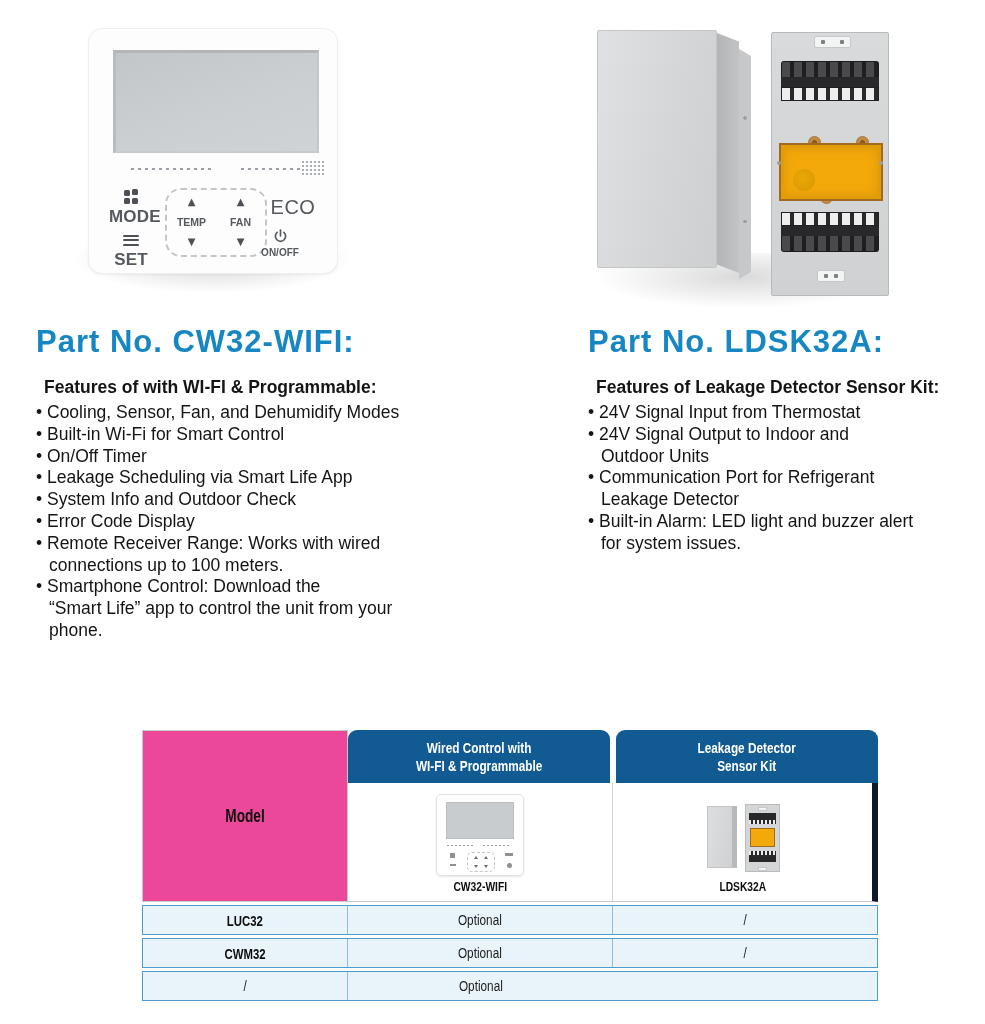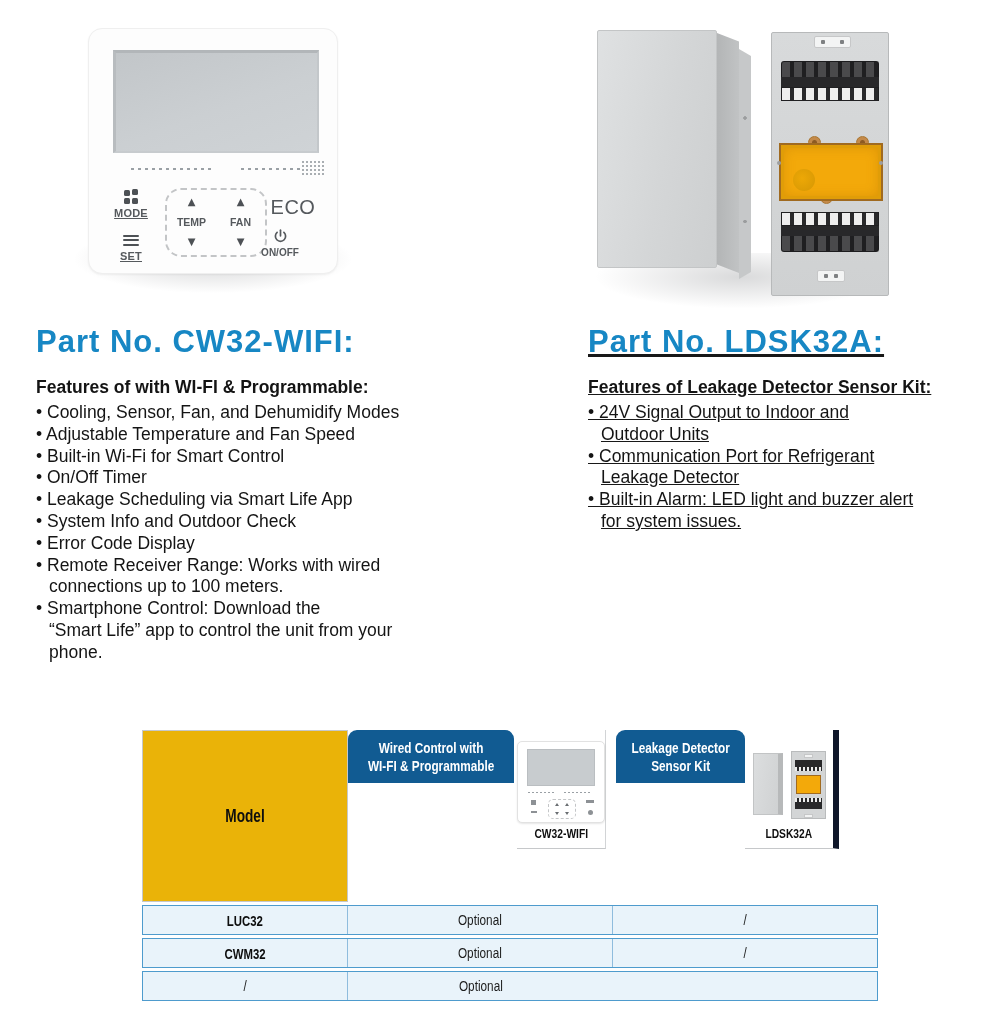--- a/index.html
+++ b/index.html
@@ -27,21 +27,21 @@
     background-image:radial-gradient(#a9aeb2 30%, transparent 34%);
     background-size:4px 4px; }
   .mode-block, .set-block { position:absolute; left:20px; width:44px; text-align:center; }
   .mode-block { top:161px; } .set-block { top:203px; }
   .mode-icon { width:14px; height:14px; margin:0 auto 3px; display:grid;
     grid-template-columns:6px 6px; grid-template-rows:6px 6px; gap:2px; }
   .mode-icon i { background:#4d5155; border-radius:1.5px; }
   .mode-icon i:nth-child(2){ transform:translateY(-1px); }
   .set-icon { width:16px; margin:0 auto 4px; }
   .set-icon i { display:block; height:2px; background:#4d5155; margin:2.5px 0; border-radius:1px; }
-  .btn-label { font-size:11px; font-weight:bold; color:#55595d; letter-spacing:0.2px;text-decoration:underline; }
+  .btn-label { font-size:17px; font-weight:bold; color:#55595d; letter-spacing:0.2px; }
   .tempfan-box { position:absolute; left:76px; top:159px; width:102px; height:69px;
     border:2px dashed #c3c5c7; border-radius:16px; display:flex; }
   .tf-col { flex:1; display:flex; flex-direction:column; align-items:center;
     justify-content:space-between; padding:7px 0 8px; }
   .arr { font-size:10px; line-height:1; color:#4d5155; font-family:"DejaVu Sans", sans-serif; }
   .tf-label { font-size:10.5px; font-weight:bold; color:#55595d; }
   .eco { position:absolute; right:15px; top:167px; width:58px; text-align:center;
     font-size:20px; color:#55595d; letter-spacing:0.5px; }
   .onoff-block { position:absolute; right:28px; top:199px; width:58px; text-align:center; }
   .power-svg { width:17px; height:17px; display:block; margin:0 auto 2px; }
@@ -82,35 +82,35 @@
   .pt1 { left:36px; top:103px; } .pt2 { left:84px; top:103px; } .pt3 { left:48px; top:158px; }
   .pcb { position:absolute; left:7px; top:110px; width:104px; height:58px;
     background:#f3a90a; border:2px solid #a06a20;
     box-shadow: inset 0 0 0 3px #e09d08, inset 0 0 14px rgba(150,85,0,0.35); }
   .pcb::after { content:""; position:absolute; left:12px; top:24px; width:22px; height:22px;
     border-radius:50%; background:radial-gradient(circle at 42% 42%, #eda806, #d59704); }
   .panel-screw { position:absolute; width:4px; height:4px; border-radius:50%; background:#9c9ea0; }
 
   
   .col-left  { position:absolute; left:36px;  top:324px; width:478px; }
-  .col-right { position:absolute; left:588px; top:324px; width:382px;text-decoration:underline; }
+  .col-right { position:absolute; left:588px; top:324px; width:382px; }
   h1.part-title { margin:0 0 17px; font-size:31px; font-weight:bold; letter-spacing:1px;
     color:#1787c4; }
-  .feat-head { margin:0 0 4px; font-size:17.5px; font-weight:bold; color:#141414; }
+  .feat-head { margin:0 8px 4px; font-size:17.5px; font-weight:bold; color:#141414; }
   ul.features { list-style:none; margin:0; padding:0; font-size:17.5px; line-height:21.8px; color:#141414; }
   ul.features li { padding-left:13px; text-indent:-13px; white-space:pre-line; }
   ul.features li::before { content:"• "; }
 
   
   .spec-table { position:absolute; left:142px; top:730px; width:736px; }
   .upper { display:grid; grid-template-columns:206px 265px 265px; }
-  .model-cell { height:172px; background:#eab308; border:1px solid #c6c8ca;
+  .model-cell { height:172px; background:#ec4899; border:1px solid #c6c8ca;
     display:flex; align-items:center; justify-content:center; }
   .model-txt { font-size:18px; font-weight:bold; color:#0e0e0e; }
-  .prod-col { display:flex; }
+  .prod-col { display:flex; flex-direction:column; }
   .tab { height:53px; background:#115b92; color:#fff; border-radius:9px 9px 0 0;
     display:flex; align-items:center; justify-content:center; text-align:center; }
   .tab-c1 { margin-right:3px; } .tab-c2 { margin-left:3px; }
   .tabtxt { font-size:15.5px; font-weight:bold; line-height:1.15; white-space:pre-line; }
   .img-cell { height:119px; background:#fff; border-bottom:1px solid #c6c8ca;
     display:flex; flex-direction:column; align-items:center; justify-content:flex-end; }
   .img-cell.c1 { border-right:1px solid #d2d4d6; }
   .img-cell.c2 { border-right:6px solid #0f172a; }
   .caption { font-size:13.5px; font-weight:bold; color:#0e0e0e; margin:3px 0 7px; }
   .cond { display:inline-block; transform:scaleX(0.76); white-space:pre-line; }
@@ -239,38 +239,38 @@
       <i class="panel-screw" style="left:5px;top:128px;"></i>
       <i class="panel-screw" style="right:5px;top:128px;"></i>
     </div>
   </div>
 
   <section class="col-left">
     <h1 class="part-title">Part No. CW32-WIFI:</h1>
     <p class="feat-head">Features of with WI-FI &amp; Programmable:</p>
     <ul class="features">
       <li>Cooling, Sensor, Fan, and Dehumidify Modes</li>
-      <li>Adjustable Temperature and Fan Speed</li>
       <li>Built-in Wi-Fi for Smart Control</li>
       <li>On/Off Timer</li>
       <li>Leakage Scheduling via Smart Life App</li>
       <li>System Info and Outdoor Check</li>
       <li>Error Code Display</li>
       <li>Remote Receiver Range: Works with wired
 connections up to 100 meters.</li>
       <li>Smartphone Control: Download the
 “Smart Life” app to control the unit from your
 phone.</li>
     </ul>
   </section>
 
   <section class="col-right">
     <h1 class="part-title">Part No. LDSK32A:</h1>
     <p class="feat-head">Features of Leakage Detector Sensor Kit:</p>
     <ul class="features">
+      <li>24V Signal Input from Thermostat</li>
       <li>24V Signal Output to Indoor and
 Outdoor Units</li>
       <li>Communication Port for Refrigerant
 Leakage Detector</li>
       <li>Built-in Alarm: LED light and buzzer alert
 for system issues.</li>
     </ul>
   </section>
 
   <div class="spec-table">

